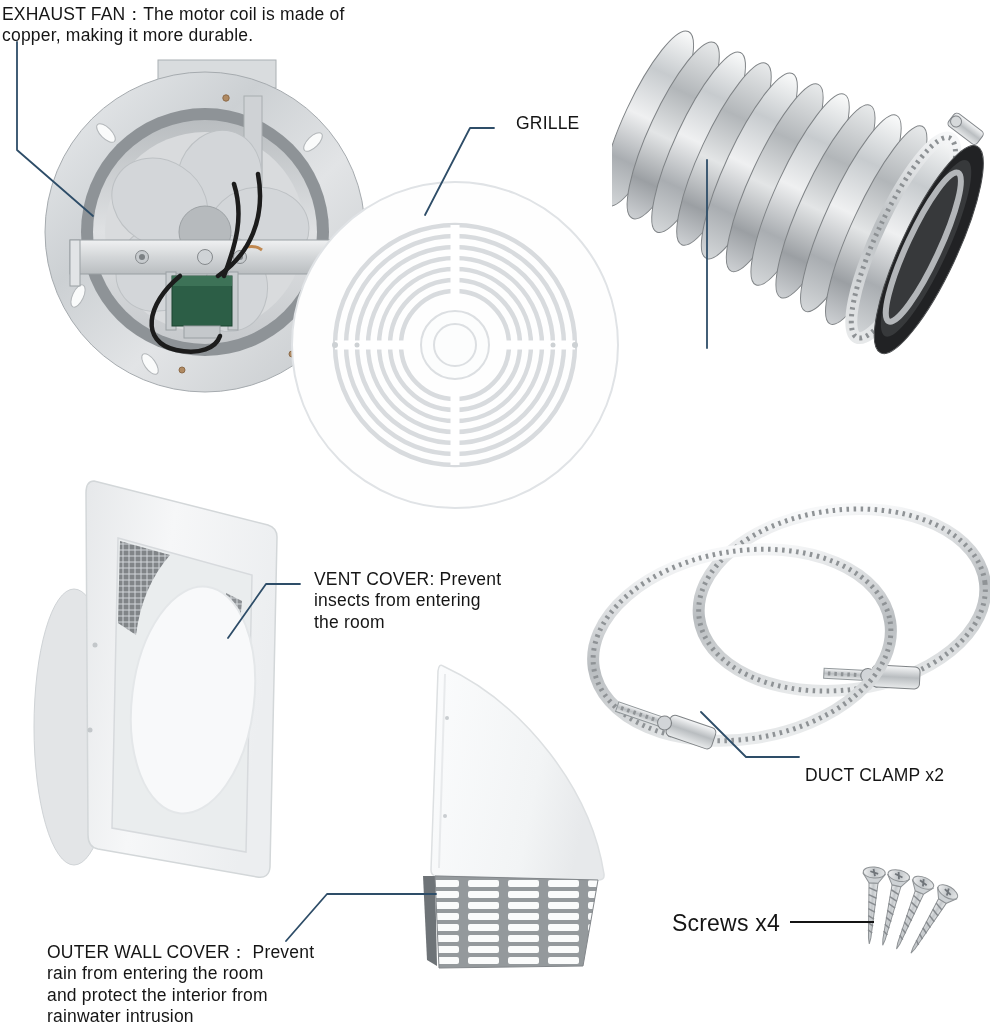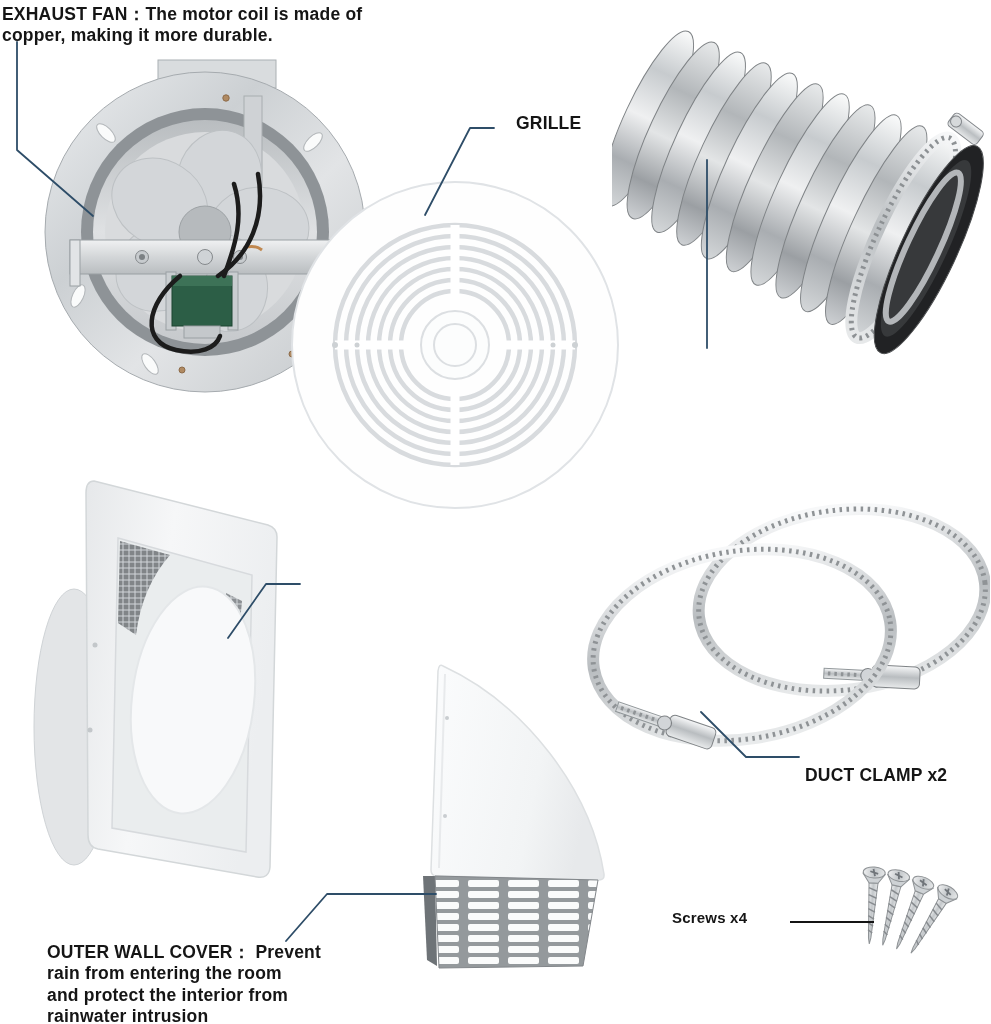--- a/index.html
+++ b/index.html
@@ -2,31 +2,31 @@
 <html><head>
 <meta charset="utf-8">
 <style>
   html,body{margin:0;padding:0;background:#ffffff;}
   .canvas{
     position:relative;width:991px;height:1024px;background:#ffffff;
     font-family:"Liberation Sans", sans-serif;overflow:hidden;
   }
   .photo{position:absolute;}
   .cap{
-    position:absolute;font-weight:bold;color:#151515;
+    position:absolute;font-weight:normal;color:#151515;
     font-size:17.5px;line-height:1.22;white-space:pre-line;letter-spacing:0.2px;
     z-index:11;
   }
   #cap-exhaust-fan{left:2px;top:4px;}
   #cap-grille{left:516px;top:113px;text-align:center;}
   #cap-adjustable-duct{left:678px;top:350px;}
   #cap-vent-cover{left:314px;top:569px;}
   #cap-duct-clamp{left:805px;top:745px;margin-top:20px;}
   #cap-outer-wall-cover{left:47px;top:942px;}
-  #cap-screws{left:672px;top:909px;font-size:15px;text-align:right;}
+  #cap-screws{left:672px;top:909px;font-size:23px;text-align:right;}
   #leaders{position:absolute;left:0;top:0;z-index:10;pointer-events:none;}
   #ph-exhaust-fan{left:30px;top:58px;z-index:1;}
   #ph-grille{left:288px;top:176px;z-index:2;}
   #ph-duct{left:612px;top:25px;}
   #ph-vent-cover{left:30px;top:475px;}
   #ph-clamps{left:570px;top:495px;}
   #ph-wall-cover{left:385px;top:658px;}
   #ph-screws{left:852px;top:862px;}
 </style>
 </head>
@@ -294,20 +294,23 @@
       <polyline points="228,638 266,584 300,584"></polyline>
       <polyline points="701,712 746,757 799,757"></polyline>
       <polyline points="286,941 327,894 436,894"></polyline>
     </g>
     <polyline points="790,922 874,922" fill="none" stroke="#141414" stroke-width="2"></polyline>
   </svg>
 
   <div id="cap-exhaust-fan" class="cap">EXHAUST FAN：The motor coil is made of
 copper, making it more durable.</div>
   <div id="cap-grille" class="cap">GRILLE</div>
+  <div id="cap-vent-cover" class="cap">VENT COVER: Prevent
+insects from entering
+the room</div>
   <div id="cap-duct-clamp" class="cap">DUCT CLAMP x2</div>
   <div id="cap-outer-wall-cover" class="cap">OUTER WALL COVER： Prevent
 rain from entering the room
 and protect the interior from
 rainwater intrusion</div>
   <div id="cap-screws" class="cap">Screws x4</div>
 
 </div>
 
 </body></html>

